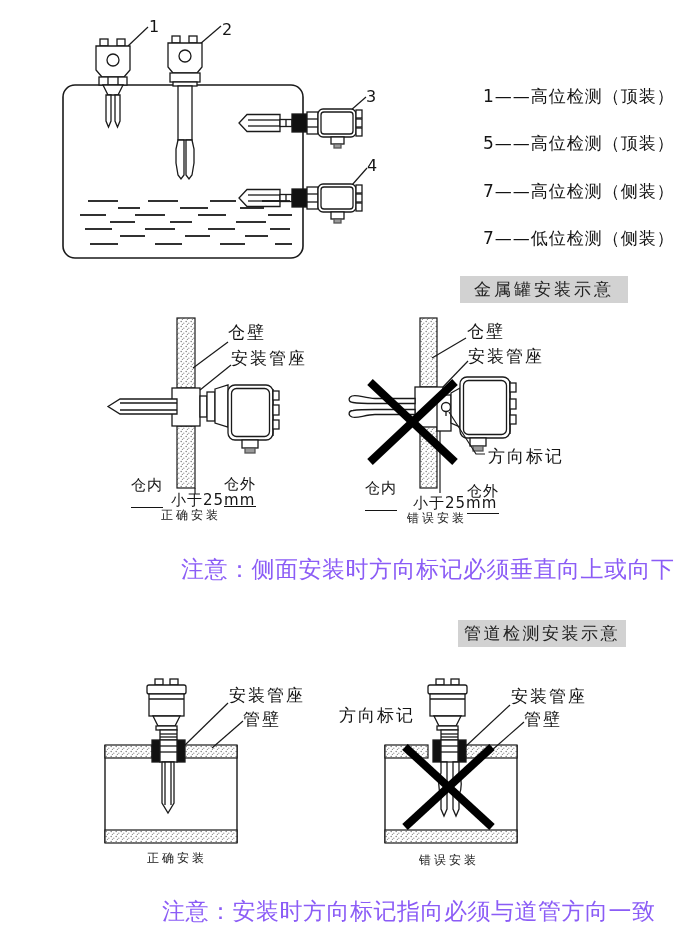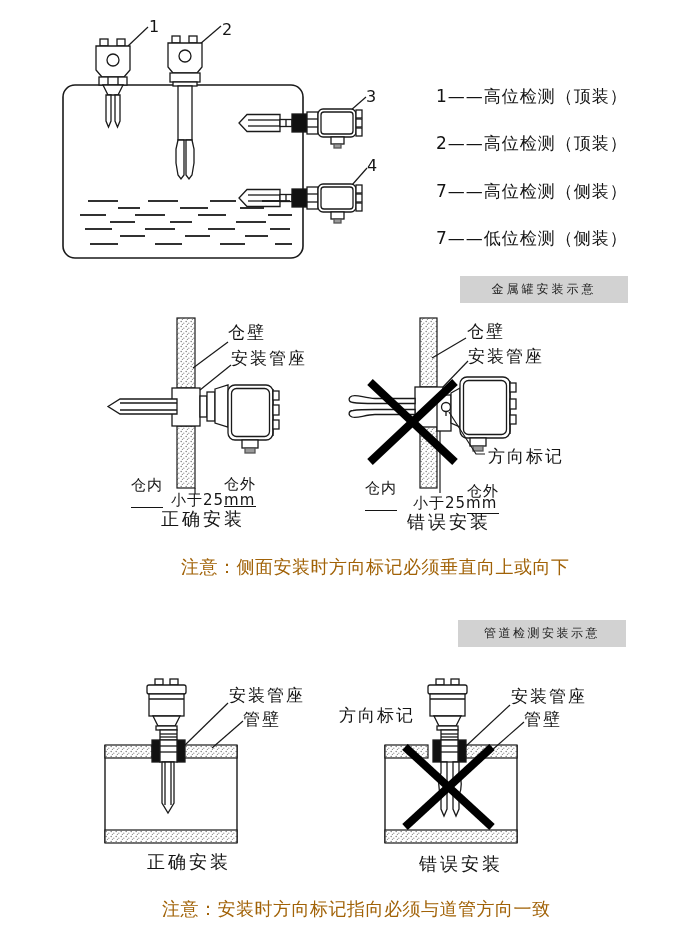--- a/index.html
+++ b/index.html
@@ -1,26 +1,26 @@
 <!DOCTYPE html>
 <html><head>
 <meta charset="utf-8">
 <style>
   html,body{margin:0;padding:0;background:#fff;}
   #page{position:relative;width:700px;height:943px;background:#ffffff;overflow:hidden;
         font-family:"DejaVu Sans",sans-serif;color:#111;}
   .lbl{position:absolute;font-size:17px;letter-spacing:2px;line-height:1.1;white-space:nowrap;color:#141414;text-align:center;}
   .lbl-sm{position:absolute;font-size:15px;letter-spacing:1px;line-height:1.1;white-space:nowrap;color:#141414;}
   .underlined{border-bottom:1.5px solid #141414;padding-bottom:13px;}
-  .caption{position:absolute;font-size:18px;letter-spacing:3px;line-height:1.1;white-space:nowrap;color:#141414;}
-  .note{position:absolute;font-size:18px;letter-spacing:0.5px;line-height:1.2;white-space:nowrap;color:#a16207;}
-  .sec-header{position:absolute;background:#d2d2d2;color:#222;font-size:12px;letter-spacing:3px;
+  .caption{position:absolute;font-size:12px;letter-spacing:3px;line-height:1.1;white-space:nowrap;color:#141414;}
+  .note{position:absolute;font-size:23px;letter-spacing:0.5px;line-height:1.2;white-space:nowrap;color:#8b5cf6;}
+  .sec-header{position:absolute;background:#d2d2d2;color:#222;font-size:17px;letter-spacing:3px;
               display:flex;align-items:center;justify-content:center;white-space:nowrap;}
   .callout-num{position:absolute;font-size:16px;line-height:1;color:#141414;}
-  .legend-item{position:absolute;font-size:17px;letter-spacing:1px;line-height:1.1;white-space:nowrap;color:#141414;}
+  .legend-item{position:absolute;font-size:17px;letter-spacing:1px;line-height:1.1;white-space:nowrap;color:#141414;margin-left:47px;}
   svg{position:absolute;overflow:visible;}
 </style>
 </head>
 <body>
 
 <div id="page">
 
   <svg style="left:40px;top:15px" width="360" height="255" viewBox="0 0 360 255">
     <defs>
       <pattern id="stipA" width="5" height="5" patternUnits="userSpaceOnUse">
@@ -114,21 +114,21 @@
         <line x1="235" y1="229" x2="252" y2="229"></line>
     </g>
   </svg>
 
   <div class="callout-num" style="left:149px;top:19px">1</div>
   <div class="callout-num" style="left:222px;top:22px">2</div>
   <div class="callout-num" style="left:366px;top:89px">3</div>
   <div class="callout-num" style="left:367px;top:158px">4</div>
 
   <div class="legend-item" style="left:436px;top:87px">1——高位检测（顶装）</div>
-  <div class="legend-item" style="left:436px;top:134px">2——高位检测（顶装）</div>
+  <div class="legend-item" style="left:436px;top:134px">5——高位检测（顶装）</div>
   <div class="legend-item" style="left:436px;top:182px">7——高位检测（侧装）</div>
   <div class="legend-item" style="left:436px;top:229px">7——低位检测（侧装）</div>
 
   <div class="sec-header" style="left:460px;top:276px;width:168px;height:27px">金属罐安装示意</div>
 
   <svg style="left:95px;top:315px" width="215" height="200" viewBox="0 0 215 200">
     <defs>
       <pattern id="stipB" width="5" height="5" patternUnits="userSpaceOnUse">
         <rect width="5" height="5" fill="#fff"></rect>
         <circle cx="1.2" cy="1.5" r="0.8" fill="#8a8a8a"></circle>

